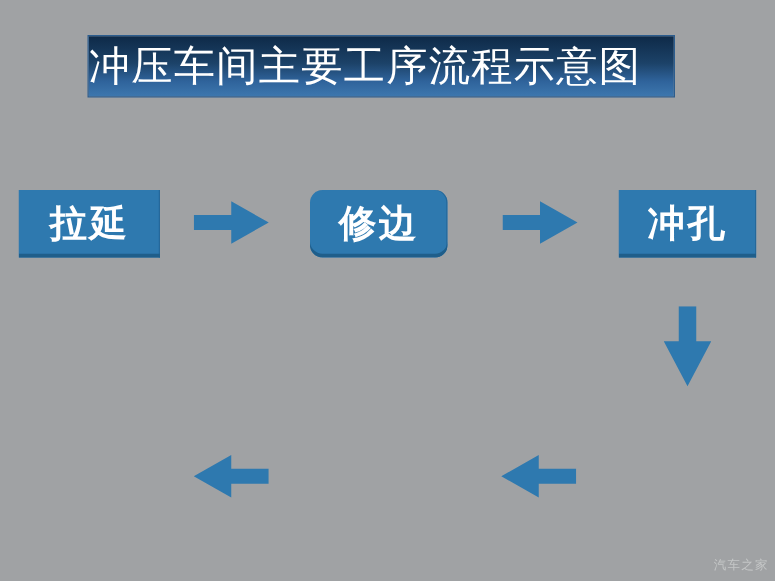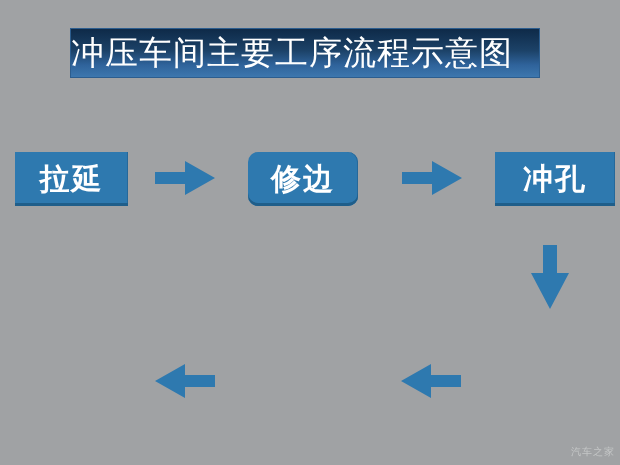--- a/index.html
+++ b/index.html
@@ -42,21 +42,21 @@
     color: #ffffff;
     font-size: 30px;
     font-weight: bold;
     letter-spacing: 2px;
     white-space: nowrap;
   }
   .row1 { top: 152px; }
   .row2 { top: 353px; }
   .pos-left   { left: 15px;  width: 113px; }
   .pos-mid    { left: 248px; width: 110px; border-radius: 10px; }
-  .pos-right  { left: 495px; width: 120px; }
+  .pos-right  { left: 495px; width: 110px; }
   .arrow {
     position: absolute;
     display: block;
   }
   .arrow polygon { fill: #2e79af; }
   .arrow-right-1 { left: 155px; top: 159px; }
   .arrow-right-2 { left: 402px; top: 159px; }
   .arrow-down-1  { left: 531px; top: 245px; }
   .arrow-left-1  { left: 153px; top: 362px; }
   .arrow-left-2  { left: 399px; top: 362px; }

